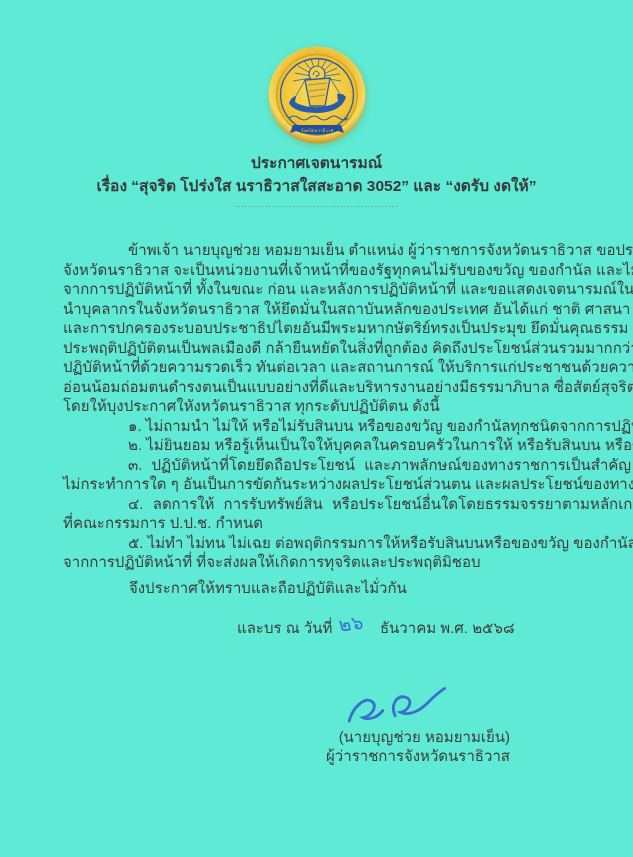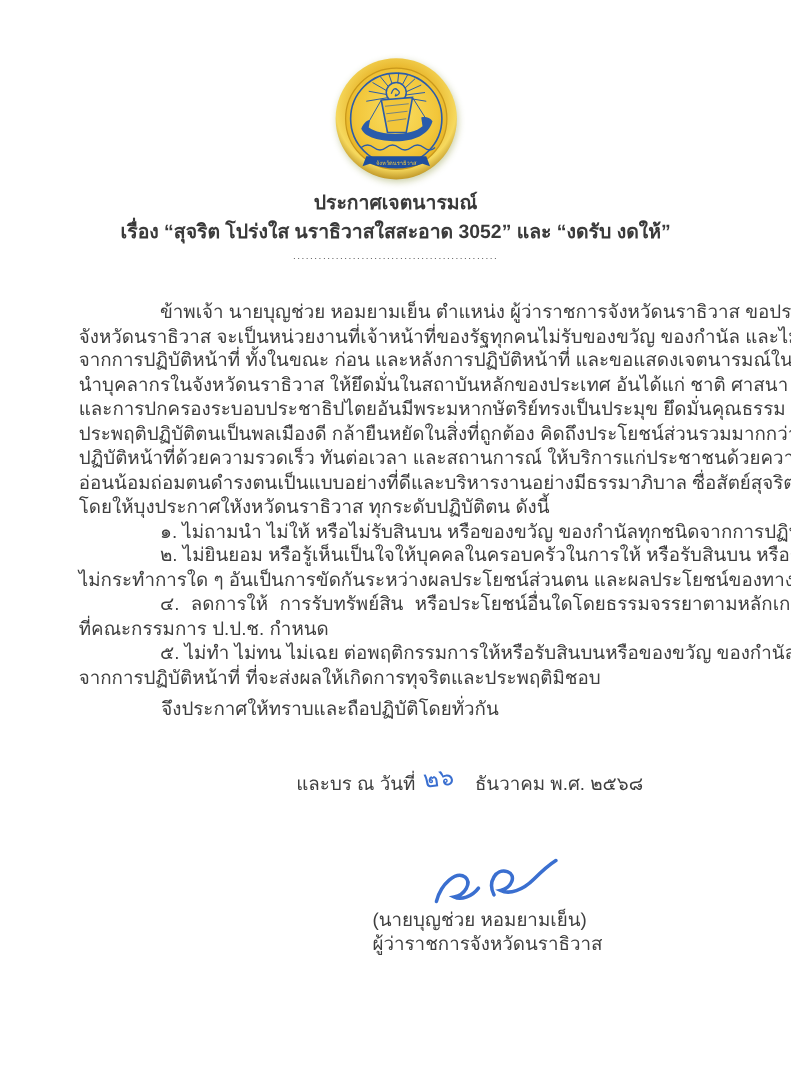--- a/index.html
+++ b/index.html
@@ -1,20 +1,20 @@
 <!DOCTYPE html>
 <html><head>
 <meta charset="utf-8">
 <style>
   html,body{margin:0;padding:0;background:#e8e8e8;}
   .page{
     position:relative;
     width:633px;height:857px;
     margin:0 auto;
-    background:#ffffff;
+    background:#5eead4;
     overflow:hidden;
     font-family:"Liberation Sans", sans-serif;
     color:#3e3e3e;
   }
   
   .seal-wrap{
     position:absolute;left:266px;top:46px;width:102px;height:100px;
     filter:drop-shadow(1px 2px 3px rgba(140,150,60,.45));
   }
   
@@ -43,21 +43,21 @@
     font-size:15px;line-height:20px;white-space:nowrap;
   }
   .hand-day{
     display:inline-block;color:#3a6fd0;font-size:19px;font-weight:500;
     transform:rotate(-7deg) translateY(-3px);
     margin:0 16px 0 7px;
   }
   
   .sig-block{
     position:absolute;top:684px;left:298px;width:212px;
-    text-align:left;font-size:15px;line-height:18.5px;
+    text-align:right;font-size:15px;line-height:18.5px;
   }
   .sig-mark{display:block;margin:0 auto -2px auto;}
 </style>
 </head>
 <body>
 
 <div class="page">
 
   <div class="seal-wrap">
     <svg viewBox="0 0 100 100" width="102" height="100">
@@ -116,27 +116,28 @@
         <div class="line">จังหวัดนราธิวาส จะเป็นหน่วยงานที่เจ้าหน้าที่ของรัฐทุกคนไม่รับของขวัญ ของกำนัล และไม่เรียกรับผลประโยชน์ทุกชนิด</div>
         <div class="line">จากการปฏิบัติหน้าที่ ทั้งในขณะ ก่อน และหลังการปฏิบัติหน้าที่ และขอแสดงเจตนารมณ์ในการทำหน้าที่</div>
         <div class="line">นำบุคลากรในจังหวัดนราธิวาส ให้ยึดมั่นในสถาบันหลักของประเทศ อันได้แก่ ชาติ ศาสนา พระมหากษัตริย์</div>
         <div class="line">และการปกครองระบอบประชาธิปไตยอันมีพระมหากษัตริย์ทรงเป็นประมุข ยึดมั่นคุณธรรม จริยธรรมในการ</div>
         <div class="line">ประพฤติปฏิบัติตนเป็นพลเมืองดี กล้ายืนหยัดในสิ่งที่ถูกต้อง คิดถึงประโยชน์ส่วนรวมมากกว่าประโยชน์ส่วนตน</div>
         <div class="line">ปฏิบัติหน้าที่ด้วยความรวดเร็ว ทันต่อเวลา และสถานการณ์ ให้บริการแก่ประชาชนด้วยความเต็มใจ สุภาพ</div>
         <div class="line">อ่อนน้อมถ่อมตนดำรงตนเป็นแบบอย่างที่ดีและบริหารงานอย่างมีธรรมาภิบาล ซื่อสัตย์สุจริต โปร่งใส และตรวจสอบได้</div>
         <div class="line">โดยให้บุงประกาศใหังหวัดนราธิวาส ทุกระดับปฏิบัติตน ดังนี้</div>
         <div class="line ind">๑. ไม่ถามนำ ไม่ให้ หรือไม่รับสินบน หรือของขวัญ ของกำนัลทุกชนิดจากการปฏิบัติหน้าที่</div>
         <div class="line ind">๒. ไม่ยินยอม หรือรู้เห็นเป็นใจให้บุคคลในครอบครัวในการให้ หรือรับสินบน หรือของขวัญ</div>
+        <div class="line ind sp">๓. ปฏิบัติหน้าที่โดยยึดถือประโยชน์ และภาพลักษณ์ของทางราชการเป็นสำคัญ</div>
         <div class="line">ไม่กระทำการใด ๆ อันเป็นการขัดกันระหว่างผลประโยชน์ส่วนตน และผลประโยชน์ของทางราชการ</div>
         <div class="line ind sp">๔. ลดการให้ การรับทรัพย์สิน หรือประโยชน์อื่นใดโดยธรรมจรรยาตามหลักเกณฑ์</div>
         <div class="line">ที่คณะกรรมการ ป.ป.ช. กำหนด</div>
         <div class="line ind">๕. ไม่ทำ ไม่ทน ไม่เฉย ต่อพฤติกรรมการให้หรือรับสินบนหรือของขวัญ ของกำนัลทุกชนิด</div>
         <div class="line">จากการปฏิบัติหน้าที่ ที่จะส่งผลให้เกิดการทุจริตและประพฤติมิชอบ</div>
       </div>
-    <div class="closing">จึงประกาศให้ทราบและถือปฏิบัติโดยทั่วกัน</div>
+    <div class="closing">จึงประกาศให้ทราบและถือปฏิบัติและไมั่วกัน</div>
   </div>
 
   <div class="dateline">
     <span>และบร ณ วันที่</span><span class="hand-day">๒๖</span><span>ธันวาคม พ.ศ. ๒๕๖๘</span>
   </div>
 
   <div class="sig-block">
     <svg class="sig-mark" viewBox="0 0 140 52" width="128" height="46">
       <path d="M8,42 C12,26 26,14 34,20 C40,25 34,36 24,38 C30,41 40,38 46,30" fill="none" stroke="#3a6fd0" stroke-width="3.2" stroke-linecap="round"></path>
       <path d="M60,36 C54,24 62,12 72,15 C81,18 76,30 66,32 C74,36 86,32 96,22 C102,16 108,10 116,5" fill="none" stroke="#3a6fd0" stroke-width="3.2" stroke-linecap="round"></path>

